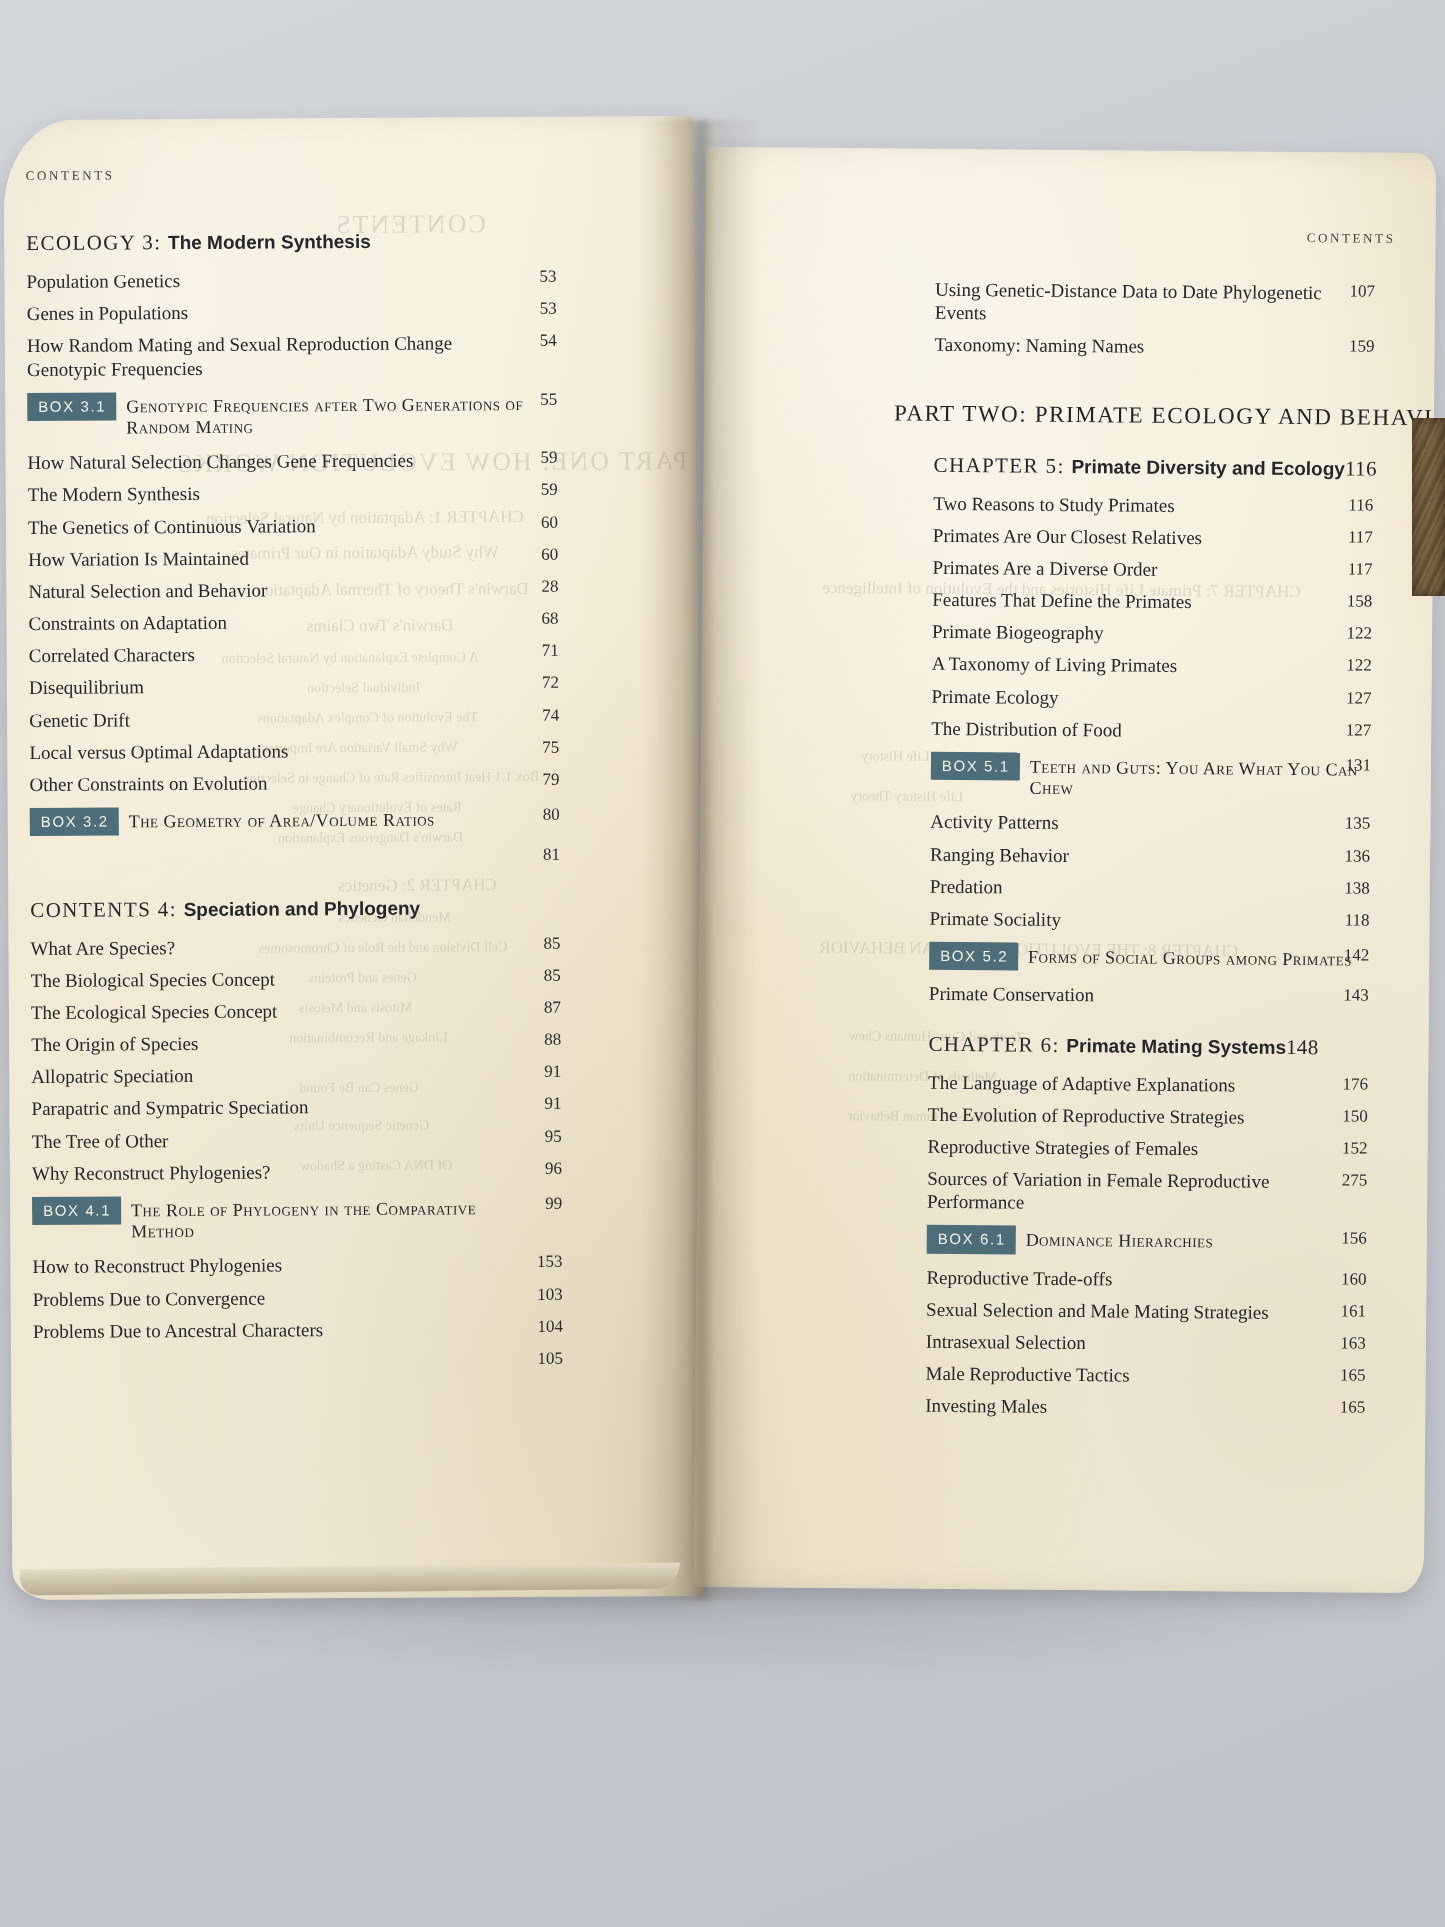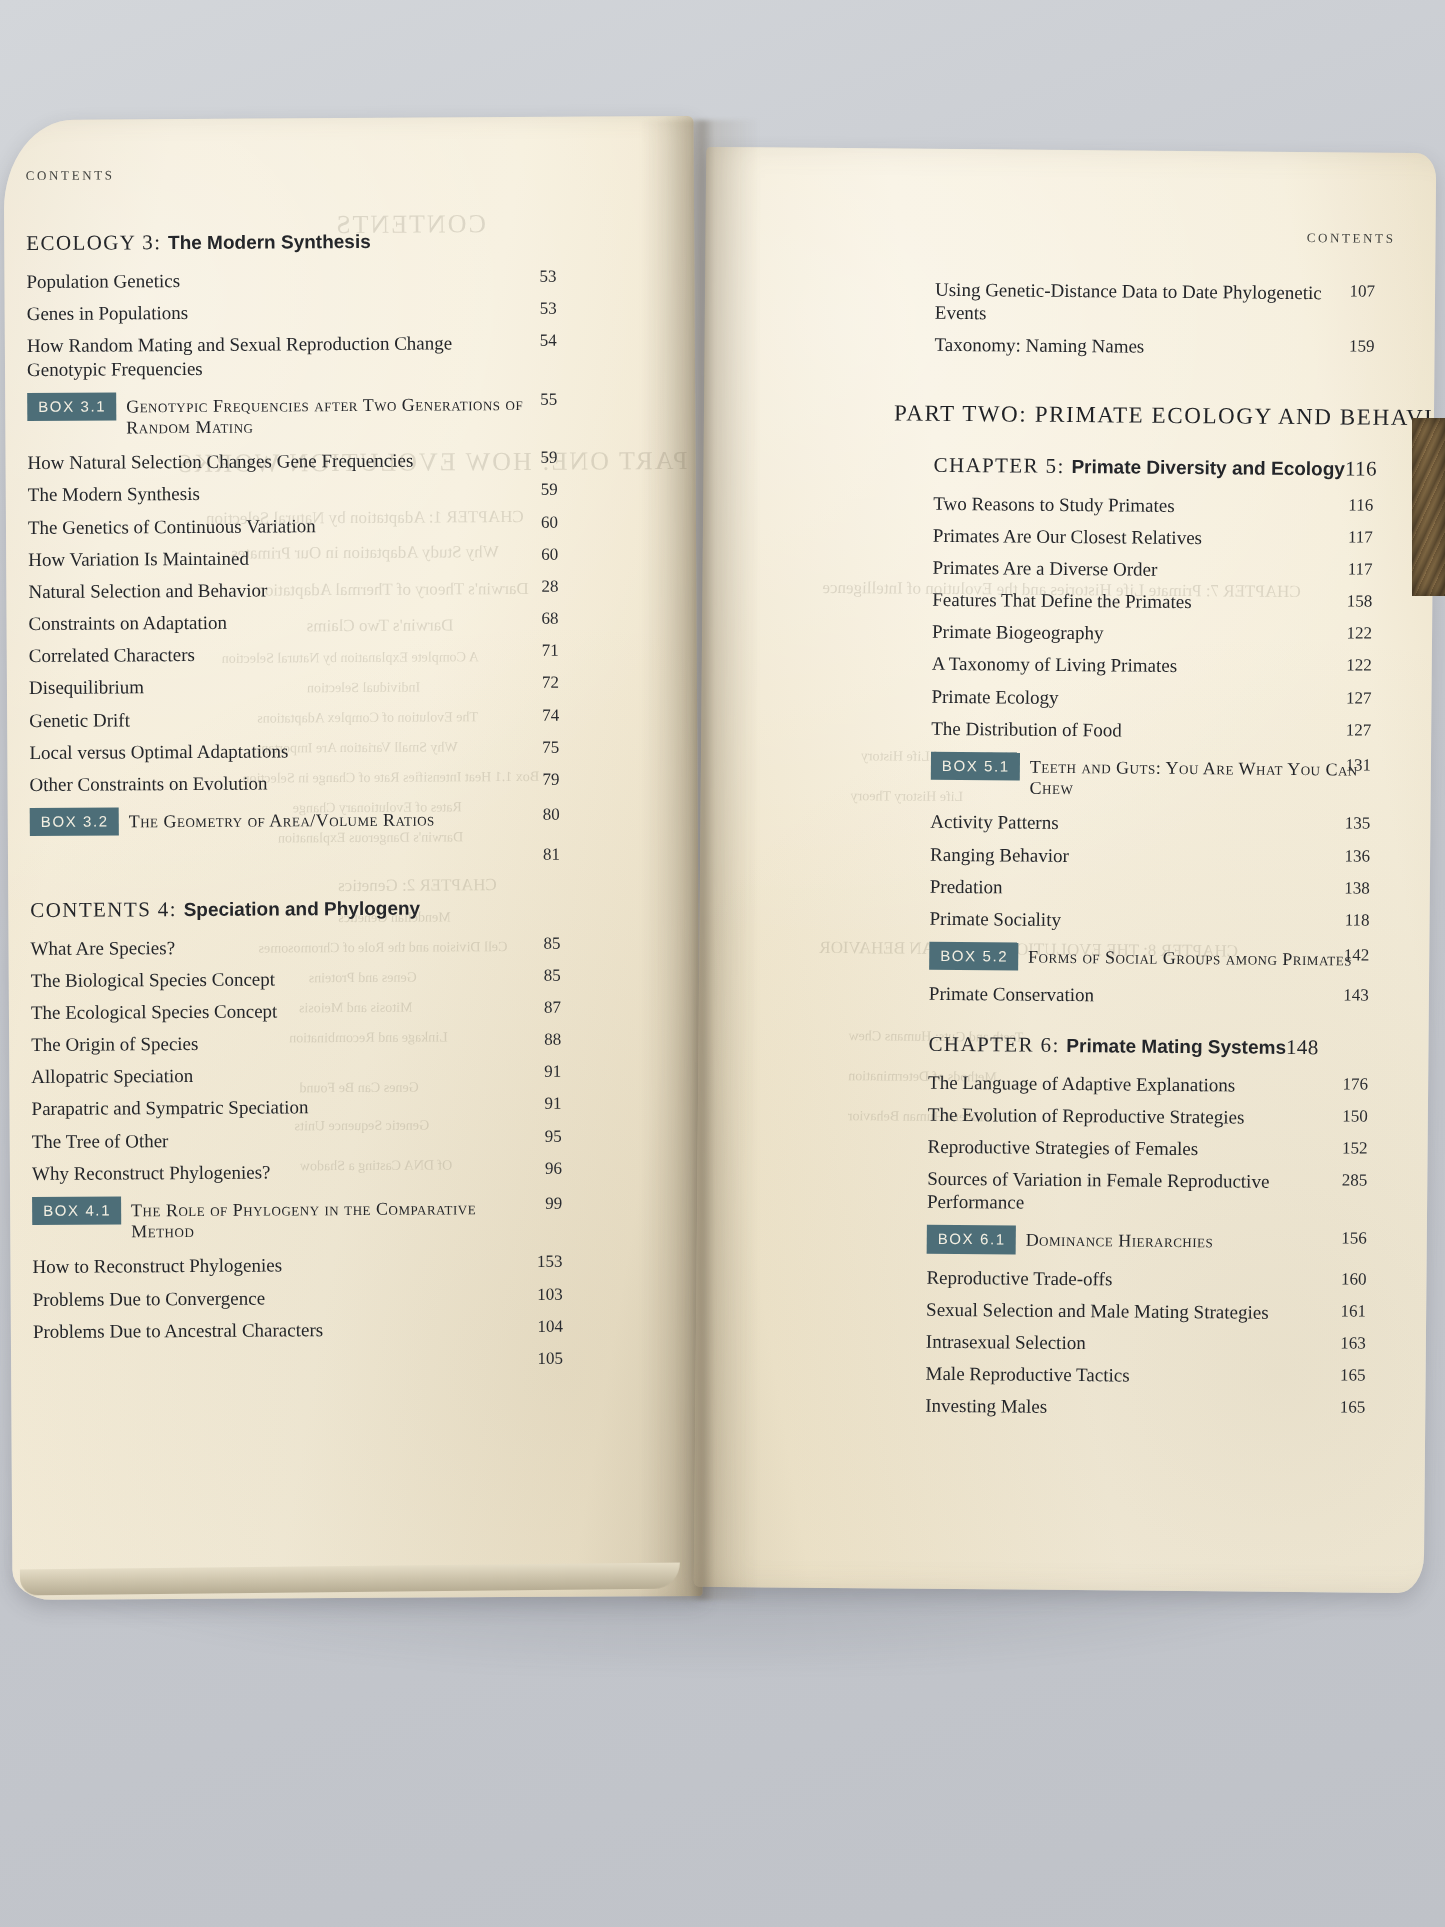--- a/index.html
+++ b/index.html
@@ -338,21 +338,21 @@
         <div class="entry box-row lvl1" style="margin: 12px 0px;">
           <span class="box-tag">BOX 5.2</span>
           <span class="box-title">Forms of Social Groups among Primates</span>
           <span class="pg">142</span>
         </div>
         <div class="entry lvl1" style="margin: 9px 0px;"><span class="label">Primate Conservation</span><span class="pg">143</span></div>
         <div class="chapter-head" style="margin: 26px 0px 14px; position: relative;"><span class="ch-word">CHAPTER 6:  </span><span class="ch-title">Primate Mating Systems</span><span class="pg" style="top: 2px;">148</span></div>
         <div class="entry lvl2" style="margin: 9px 0px;"><span class="label">The Language of Adaptive Explanations</span><span class="pg">176</span></div>
         <div class="entry lvl2" style="margin: 9px 0px;"><span class="label">The Evolution of Reproductive Strategies</span><span class="pg">150</span></div>
         <div class="entry lvl2" style="margin: 9px 0px;"><span class="label">Reproductive Strategies of Females</span><span class="pg">152</span></div>
-        <div class="entry lvl3" style="margin: 9px 0px;"><span class="label">Sources of Variation in Female Reproductive Performance</span><span class="pg">285</span></div>
+        <div class="entry lvl3" style="margin: 9px 0px;"><span class="label">Sources of Variation in Female Reproductive Performance</span><span class="pg">275</span></div>
         <div class="entry box-row lvl2" style="margin: 12px 0px;">
           <span class="box-tag">BOX 6.1</span>
           <span class="box-title">Dominance Hierarchies</span>
           <span class="pg">156</span>
         </div>
         <div class="entry lvl3" style="margin: 9px 0px;"><span class="label">Reproductive Trade-offs</span><span class="pg">160</span></div>
         <div class="entry lvl2" style="margin: 9px 0px;"><span class="label">Sexual Selection and Male Mating Strategies</span><span class="pg">161</span></div>
         <div class="entry lvl3" style="margin: 9px 0px;"><span class="label">Intrasexual Selection</span><span class="pg">163</span></div>
         <div class="entry lvl2" style="margin: 9px 0px;"><span class="label">Male Reproductive Tactics</span><span class="pg">165</span></div>
         <div class="entry lvl3" style="margin: 9px 0px;"><span class="label">Investing Males</span><span class="pg">165</span></div>

